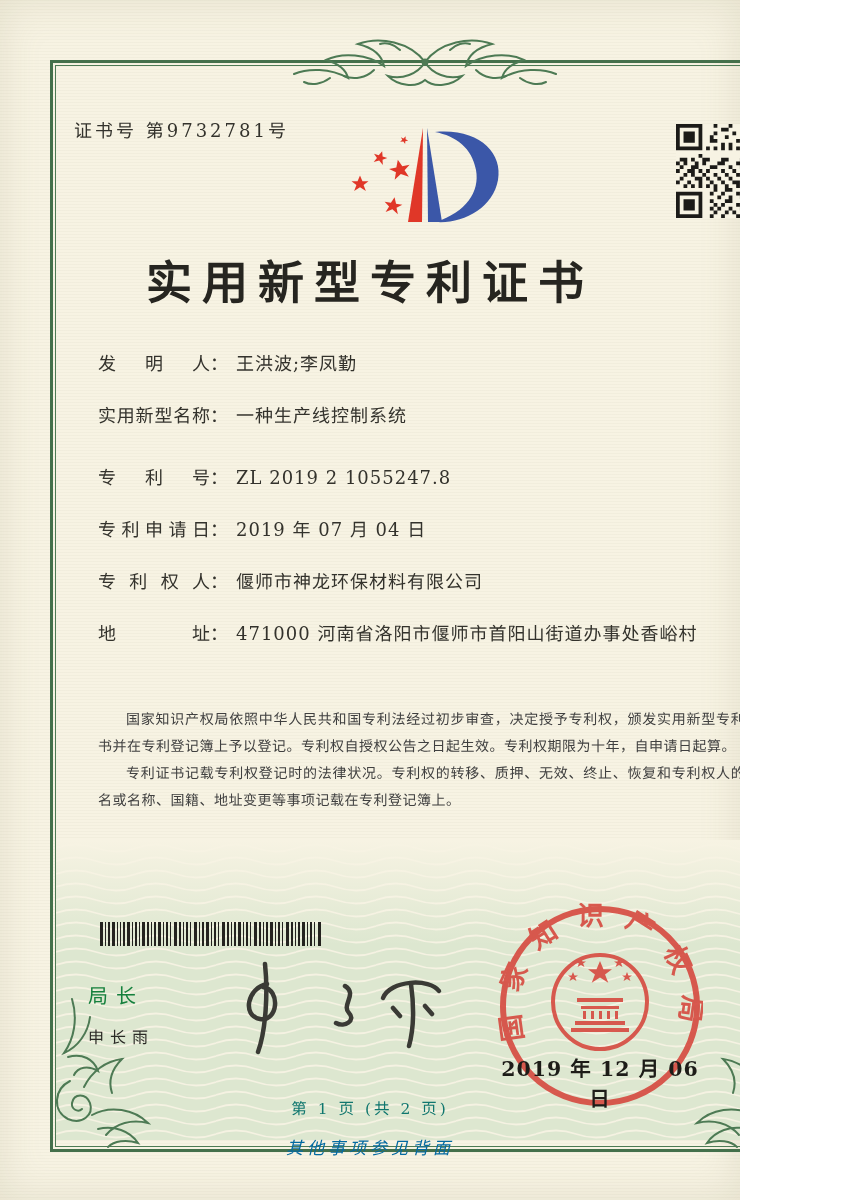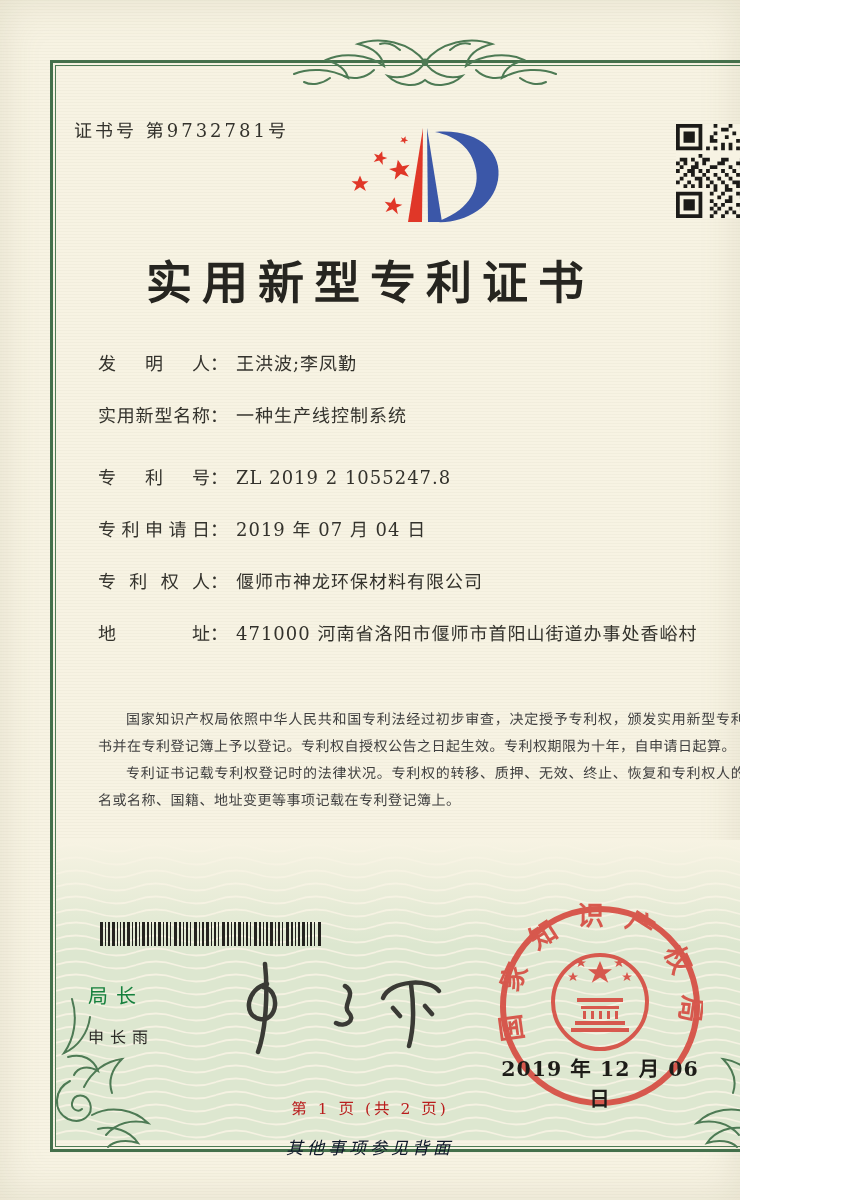--- a/index.html
+++ b/index.html
@@ -36,22 +36,22 @@
   .grant-no-group{position:absolute; left:332px; top:0; white-space:nowrap;}
   .grant-no-group .f-label2{letter-spacing:2px;}
   .paras{left:98px; top:706px; width:662px; font-size:14px; line-height:27px; color:#404040; text-align:justify;}
   .paras p{margin:0; text-indent:2em; letter-spacing:.5px;}
   .sig-title{left:88px; top:980px; font-size:20px; letter-spacing:8px; color:#15803d;}
   .sig-name{left:88px; top:1024px; font-size:16px; letter-spacing:6px; color:#2b2a26;}
   .seal-date{
     left:497px; top:1052px; width:206px; text-align:center;
     font-size:20.5px; font-weight:600; letter-spacing:1px; color:#1d1c18;
   }
-  .page-info{left:0; right:0; top:1096px; text-align:center; font-size:15.5px; letter-spacing:3px; color:#b91c1c;}
-  .back-note{left:0; right:0; top:1134px; text-align:center; font-size:17px; font-style:italic; letter-spacing:4px; color:#0f172a;}
+  .page-info{left:0; right:0; top:1096px; text-align:center; font-size:15.5px; letter-spacing:3px; color:#0f766e;}
+  .back-note{left:0; right:0; top:1134px; text-align:center; font-size:17px; font-style:italic; letter-spacing:4px; color:#0369a1;}
   svg{display:block;}
 </style>
 </head>
 <body>
 
 <div class="page">
 
   <div class="frame abs"></div>
 
   <svg class="abs" style="left:56px; top:840px;" width="732" height="300" viewBox="0 0 732 300">

